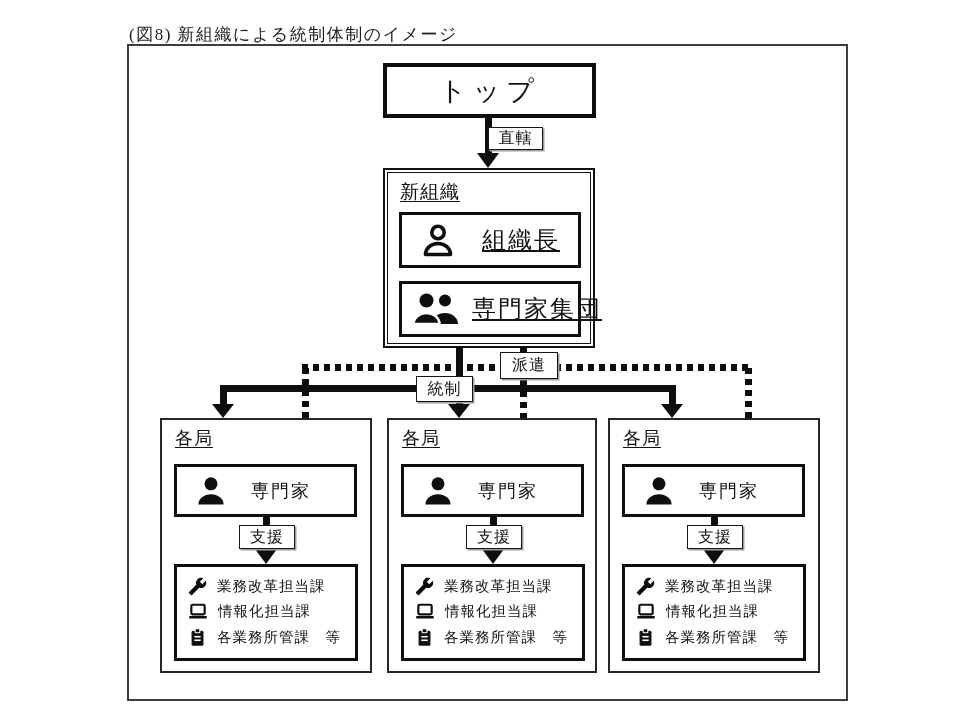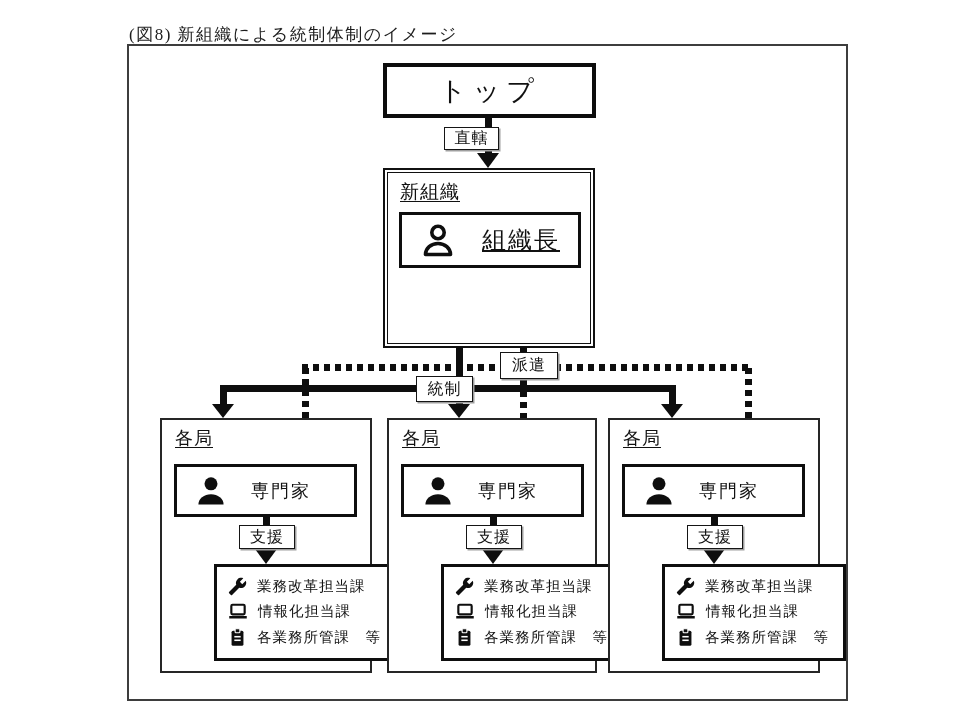--- a/index.html
+++ b/index.html
@@ -54,21 +54,21 @@
   
   .bureau{position:absolute;top:418px;height:255px;border:2px solid #262626;background:#fff;padding-left:24px;}
   .bureau-label{position:absolute;left:13px;top:6px;font-size:18px;letter-spacing:1px;}
   .expert-box{position:absolute;left:12px;top:44px;width:183px;height:53px;}
   .expert-box .txt{font-size:18px;letter-spacing:2px;margin-left:22px;white-space:nowrap;}
   .b-stub{position:absolute;left:101px;top:97px;width:7px;height:32px;background:#0e0e0e;}
   .b-tag{position:absolute;left:77px;top:105px;width:56px;height:24px;}
   .b-arr{position:absolute;left:93px;top:129px;border-top-width:15px;}
   .dept-box{
     position:absolute;left:12px;top:144px;width:184px;height:97px;border:3.5px solid #0e0e0e;background:#fff;
-    display:flex;flex-direction:column;justify-content:space-around;padding:7px 2px 7px 11px;margin-left:40px;
+    display:flex;flex-direction:column;justify-content:space-around;padding:7px 2px 7px 11px;
   }
   .dept-row{display:flex;align-items:center;}
   .dept-row .txt{font-size:14.5px;letter-spacing:1px;margin-left:10px;white-space:nowrap;}
   .icon{flex:0 0 auto;display:block;}
 </style>
 </head>
 <body>
 
 <svg width="0" height="0" style="position:absolute">
   <defs>
@@ -105,32 +105,38 @@
 <div class="abs fig-title">(図8) 新組織による統制体制のイメージ</div>
 
 <div class="abs frame"></div>
 
 <div class="abs top-box">
   <span>トップ</span>
 </div>
 
 <div class="abs sline" style="left:485px;top:118px;width:7px;height:36px;"></div>
 <div class="abs arr-down" style="left:477px;top:153px;border-top-width:15px;"></div>
-<div class="abs tag" style="left:444px;top:127px;width:55px;height:23px;">
+<div class="abs tag" style="left:488px;top:127px;width:55px;height:23px;">
   <span>直轄</span>
 </div>
 
 <div class="abs neworg">
   <div class="neworg-inner">
     <div class="neworg-label ulabel">新組織</div>
     <div class="box-heavy org-head-box">
       <svg class="icon" width="40" height="38" viewBox="0 0 40 36" style="margin-left:16px">
           <use href="#ic-person-outline"></use>
         </svg>
       <span class="txt" style="margin-left:24px">組織長</span>
+    </div>
+    <div class="box-heavy org-exp-box">
+      <svg class="icon" width="48" height="38" viewBox="0 0 48 36" style="margin-left:10px">
+          <use href="#ic-people-filled"></use>
+        </svg>
+      <span class="txt" style="margin-left:12px">専門家集団</span>
     </div>
   </div>
 </div>
 
 <div class="abs sline" style="left:456px;top:347px;width:7px;height:42px;"></div>
 <div class="abs sline" style="left:220px;top:385px;width:456px;height:7px;"></div>
 <div class="abs sline" style="left:220px;top:390px;width:7px;height:14px;"></div>
 <div class="abs arr-down" style="left:212px;top:404px;"></div>
 <div class="abs sline" style="left:456px;top:390px;width:7px;height:14px;"></div>
 <div class="abs arr-down" style="left:448px;top:404px;"></div>

